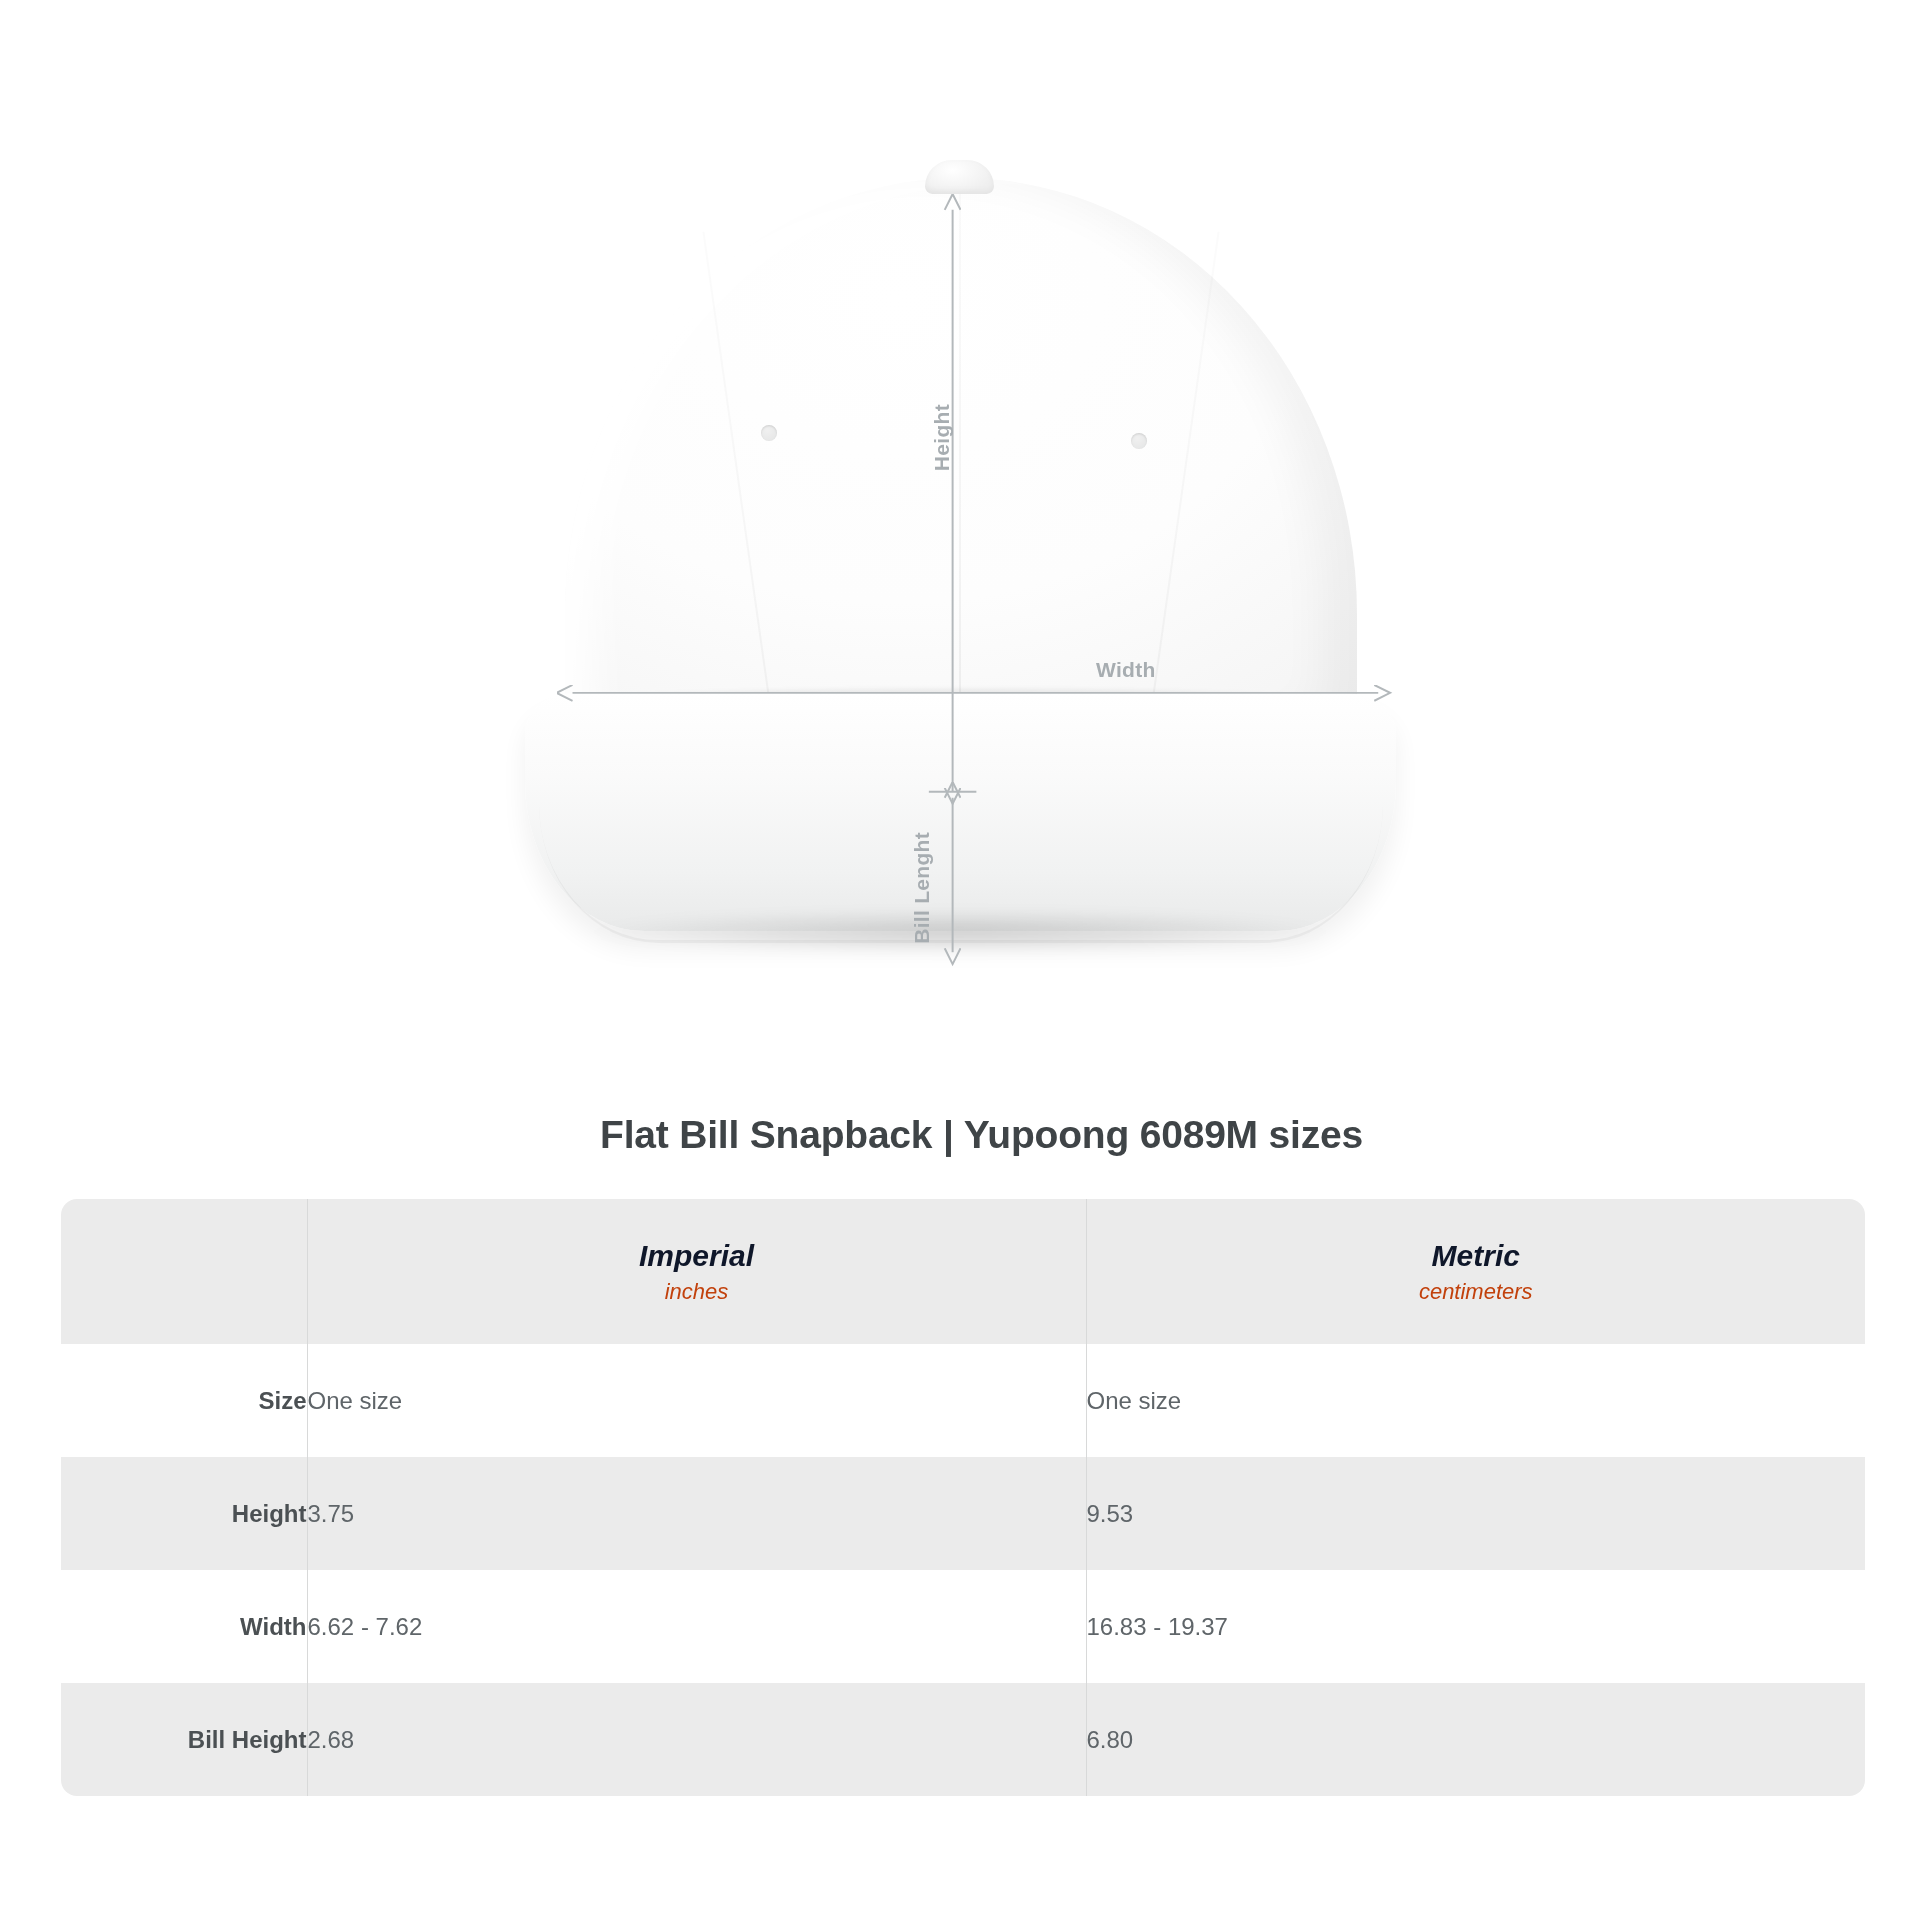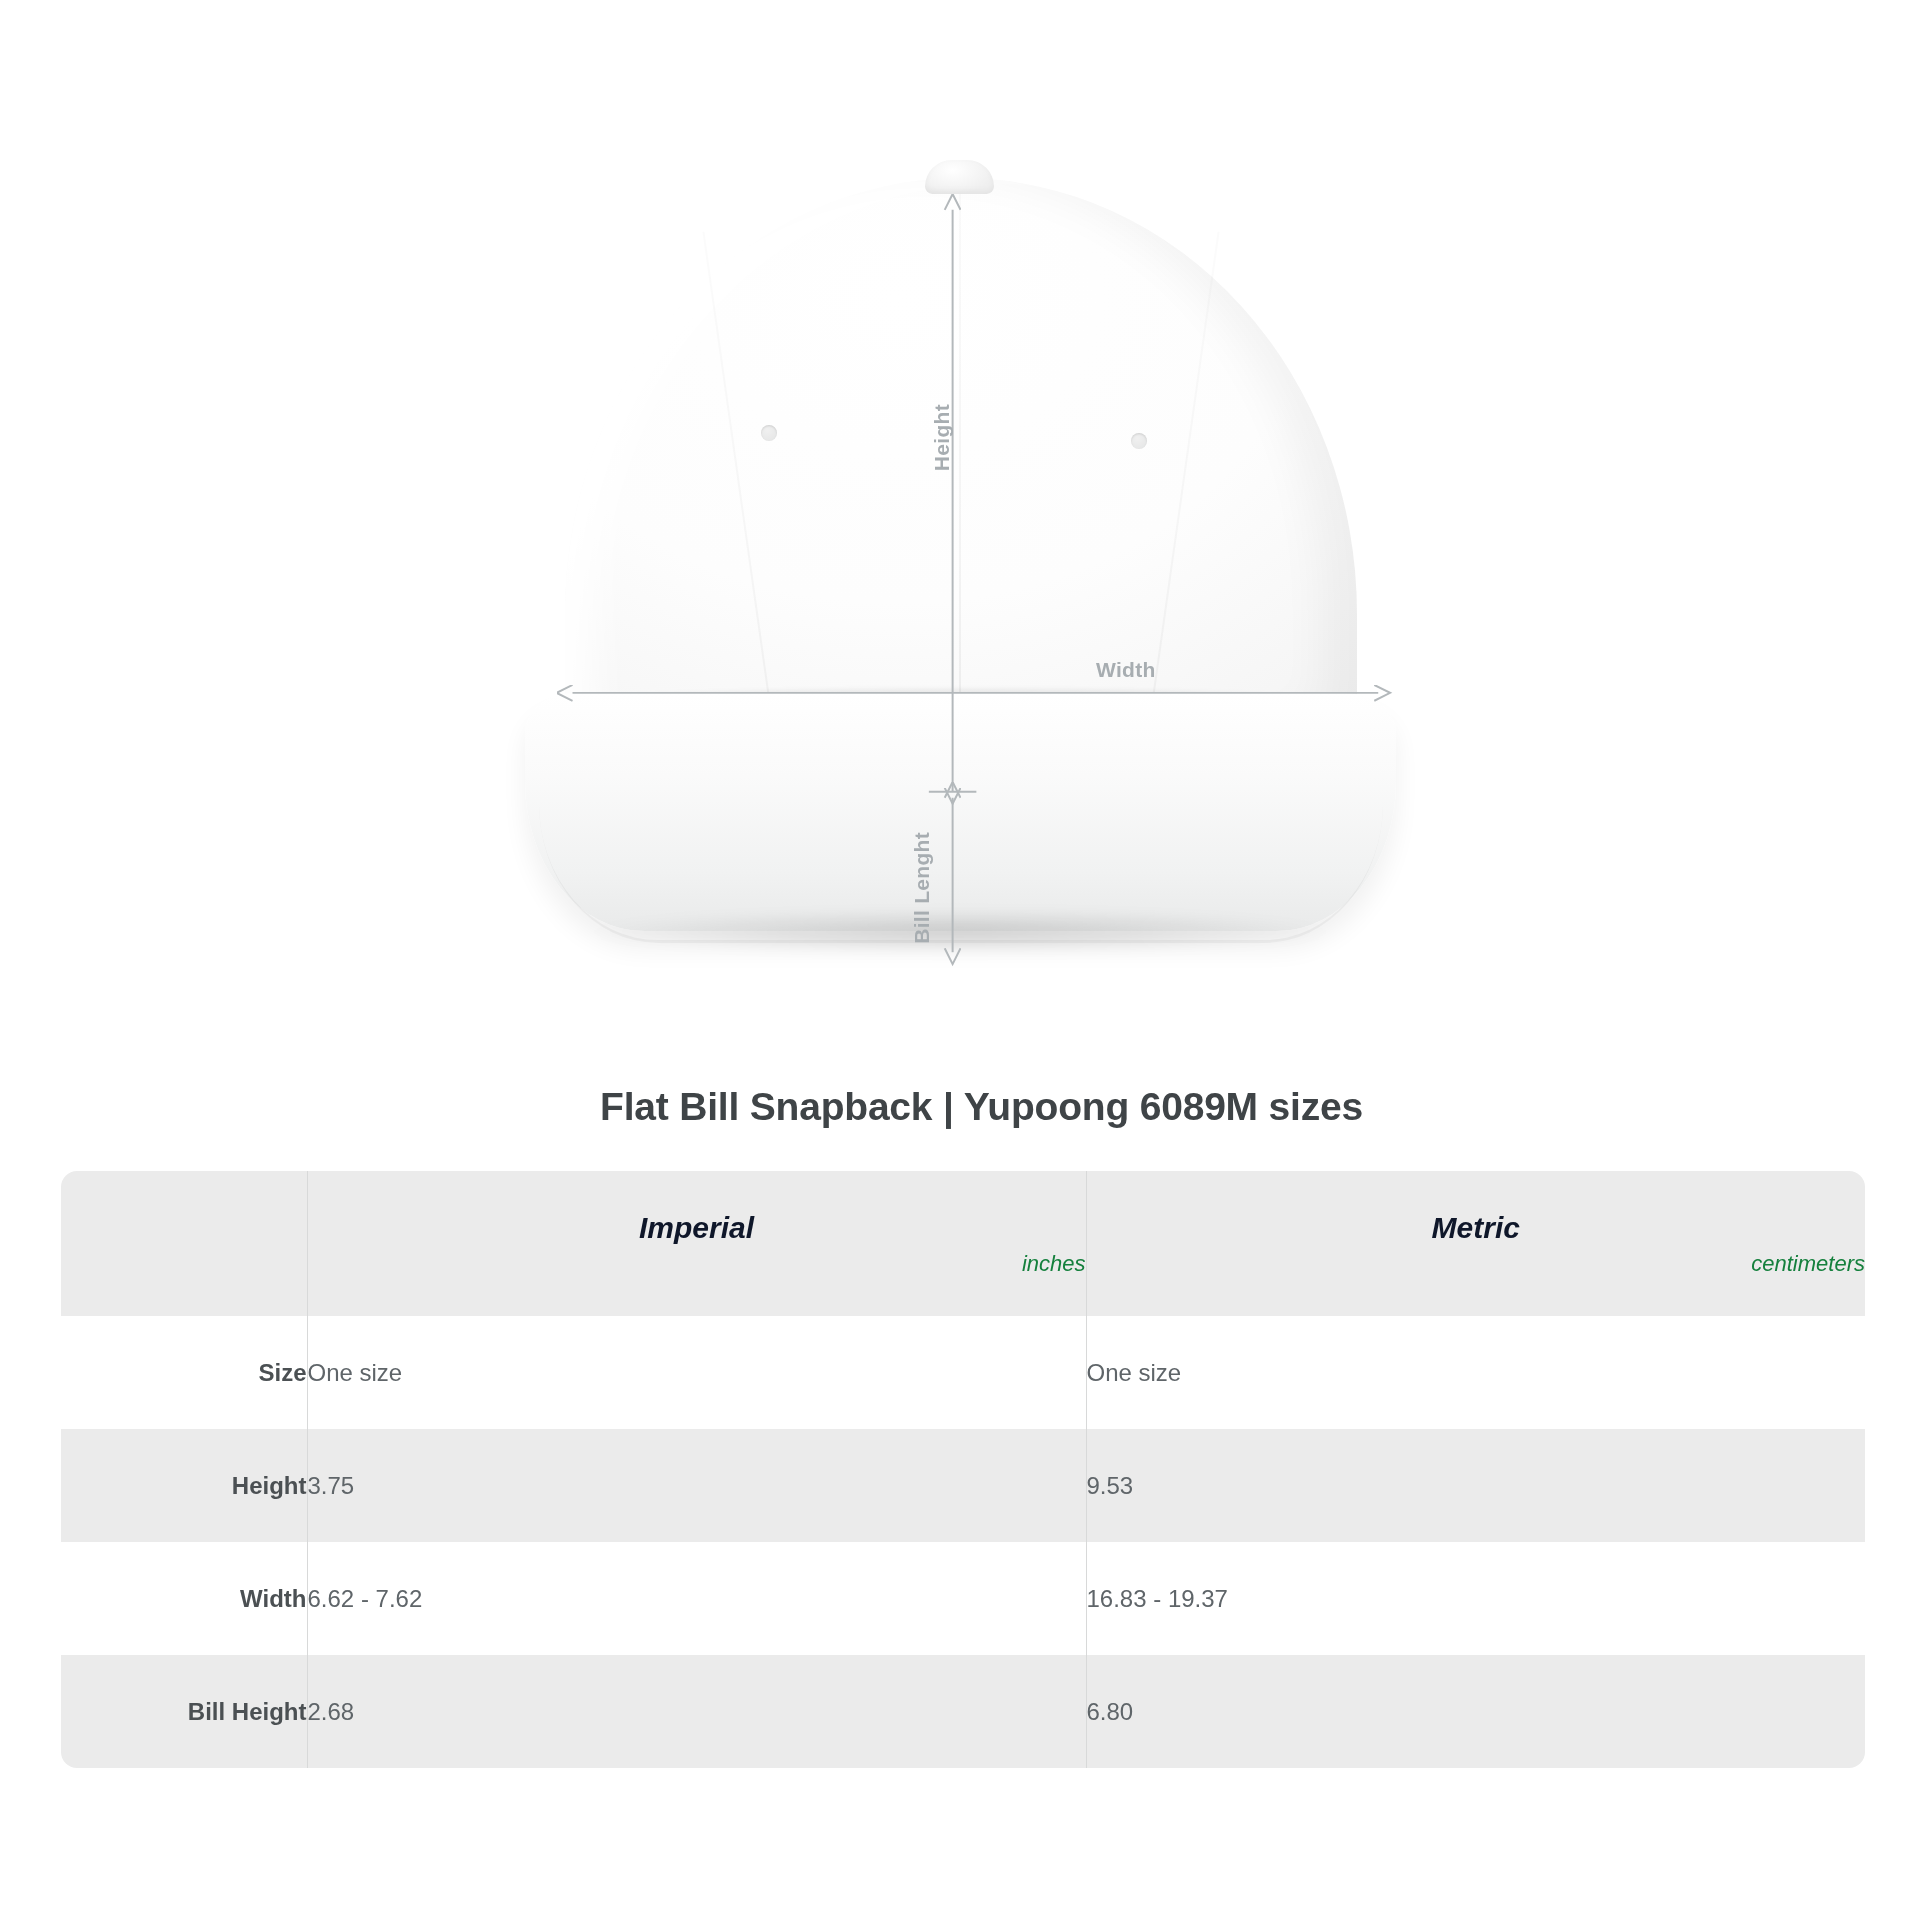--- a/index.html
+++ b/index.html
@@ -159,21 +159,21 @@
     text-align: center;
     line-height: 1.05;
   }
   #label-height { left: 931px; top: 404px; }
   #label-width  { left: 1096px; top: 658px; }
   #label-bill   { left: 911px; top: 832px; }
 
   
   .title-block {
     text-align: center;
-    margin-top: 16px;
+    margin-top: 44px;
     padding-left: 36px;
   }
   .chart-title {
     font-size: 39px;
     font-weight: bold;
     color: #3f4447;
     letter-spacing: -0.2px;
   }
   .chart-note {
     margin-top: 18px;
@@ -211,22 +211,21 @@
   .unit-name {
     font-size: 30px;
     font-style: italic;
     font-weight: bold;
     color: #0f172a;
   }
   .unit-sub {
     margin-top: 6px;
     font-size: 22px;
     font-style: italic;
-    color: #15803d;
-    text-align: right;
+    color: #c2410c;
   }
   .body-row td {
     height: 113px;
     vertical-align: middle;
     text-align: left;
     font-size: 24px;
     color: #5f6569;
   }
   .body-row.alt td {
     background: #ebebeb;

